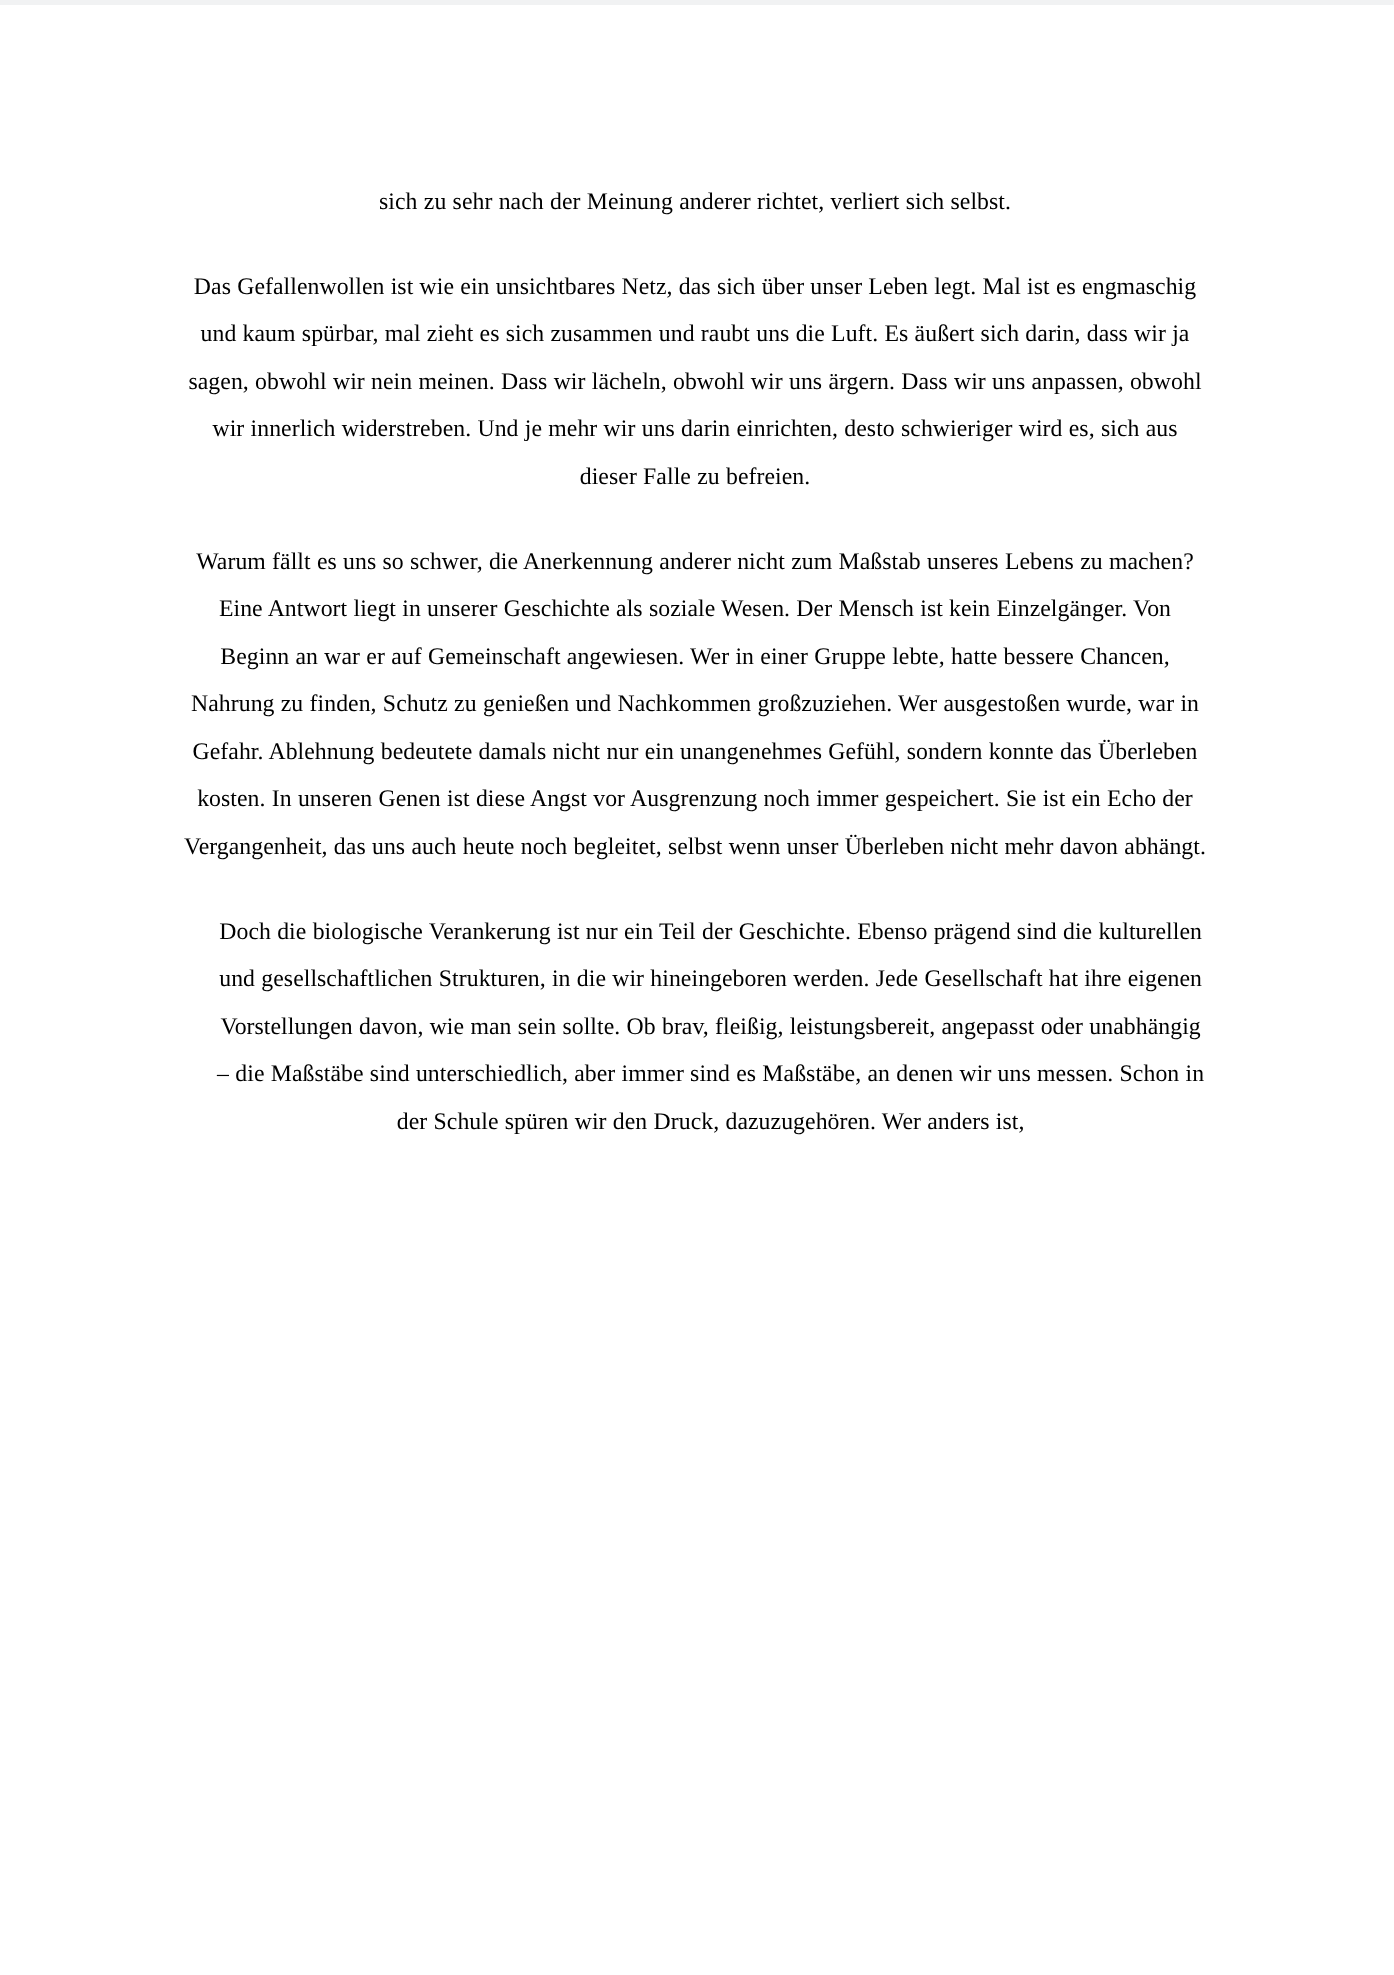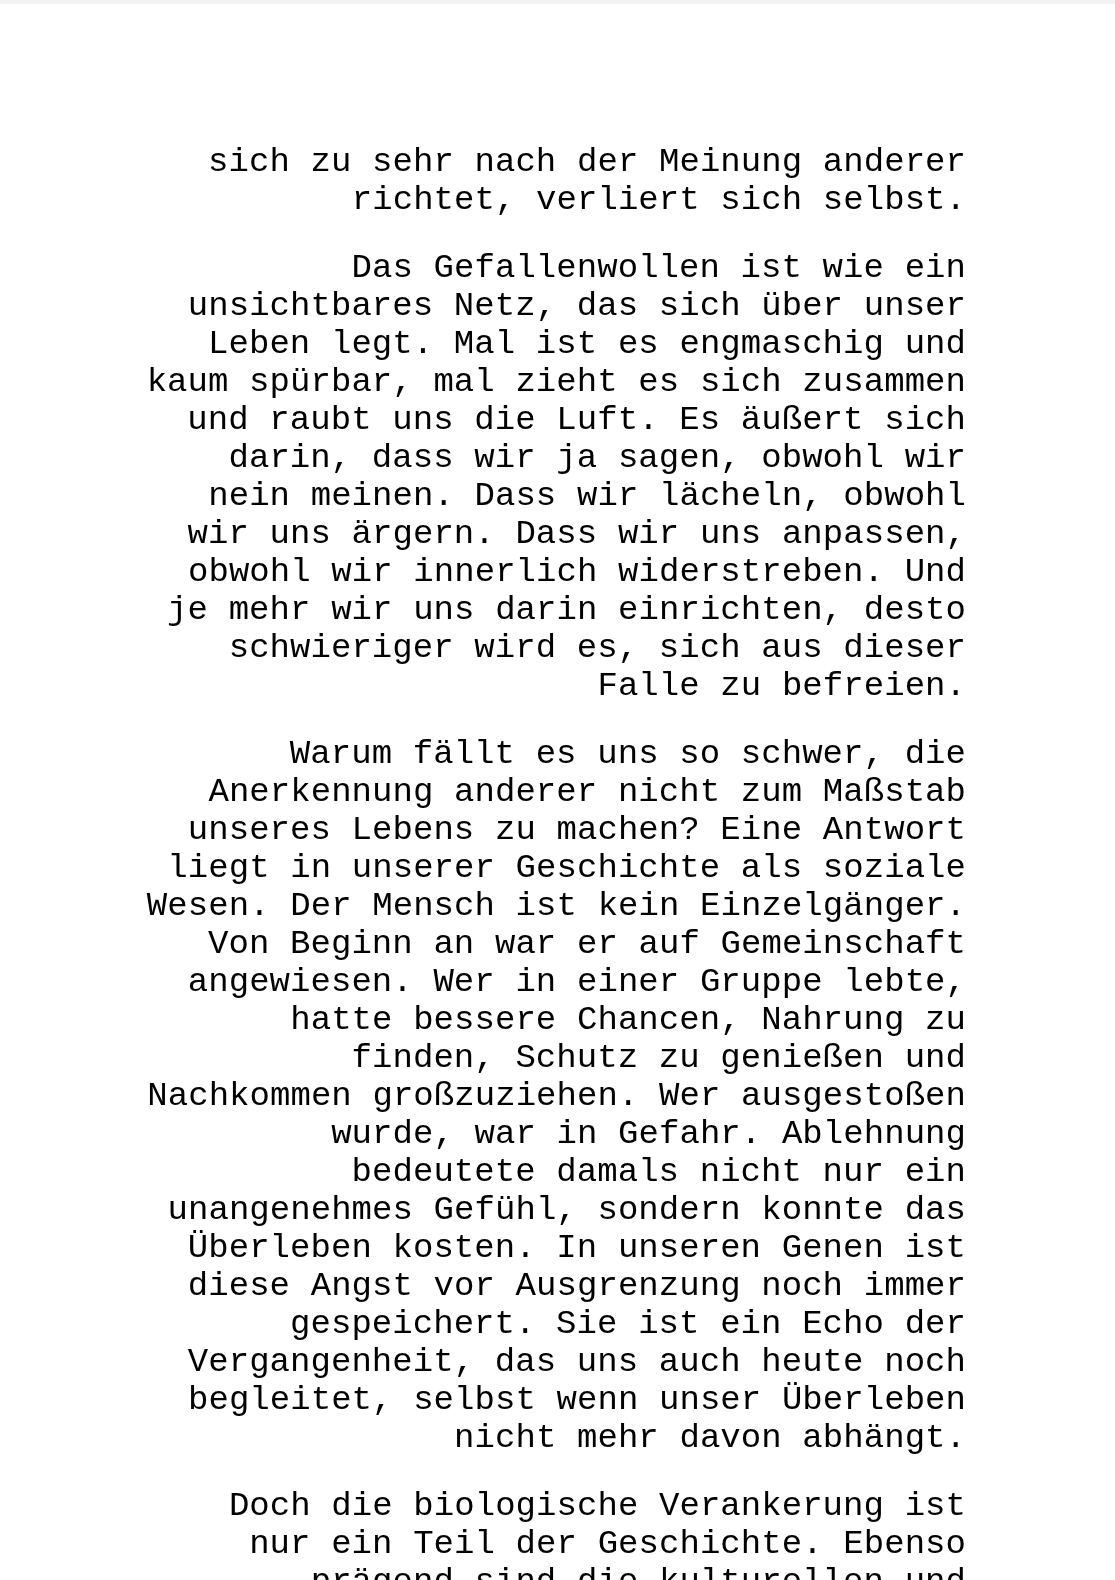--- a/index.html
+++ b/index.html
@@ -34,28 +34,27 @@
   }
 
   .text-column {
     position: absolute;
     left: 146px;
     top: 143px;
     width: 820px;
   }
 
   .paragraph {
-    font-size: 34px;
+    font-size: 19px;
     line-height: 38px;
     color: #000000;
-    text-align: right;
+    text-align: center;
     margin: 0 0 30px 0;
     letter-spacing: 0.05px;
     word-spacing: 0.2px;
-    font-family: Liberation Mono, monospace;
     -webkit-font-smoothing: antialiased;
   }
 
   .paragraph:last-child {
     margin-bottom: 0;
     margin-left: 25px;
   }
 </style>
 </head>
 <body>

